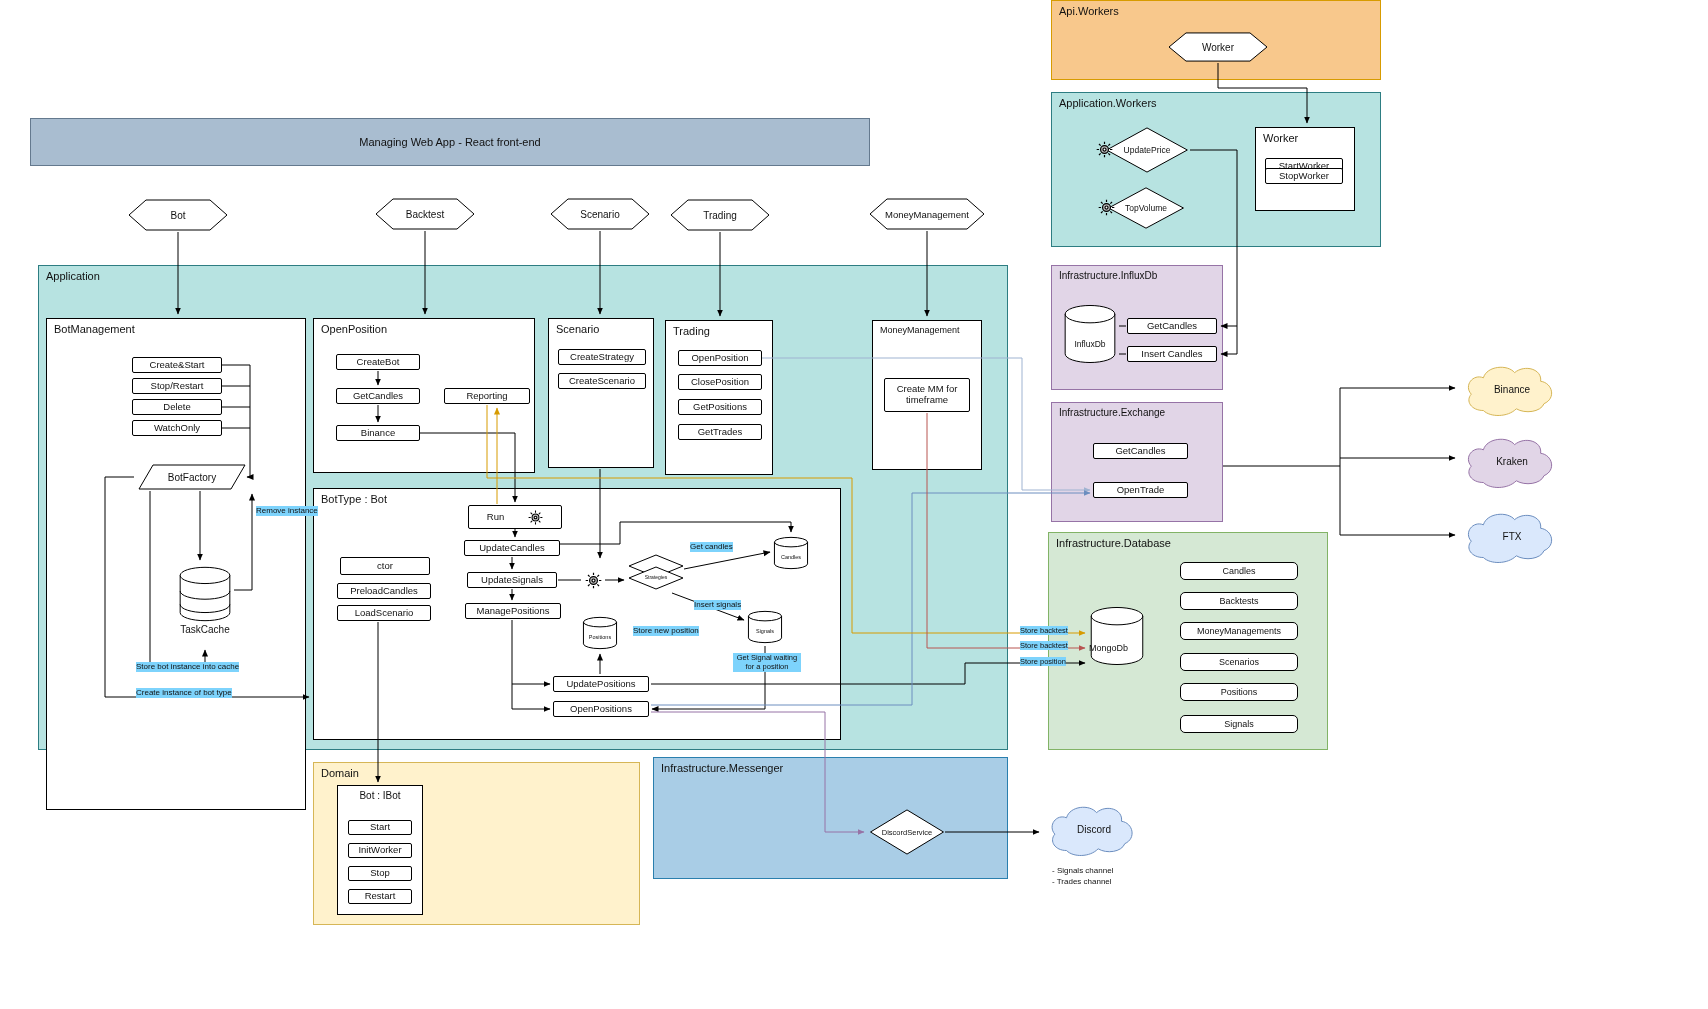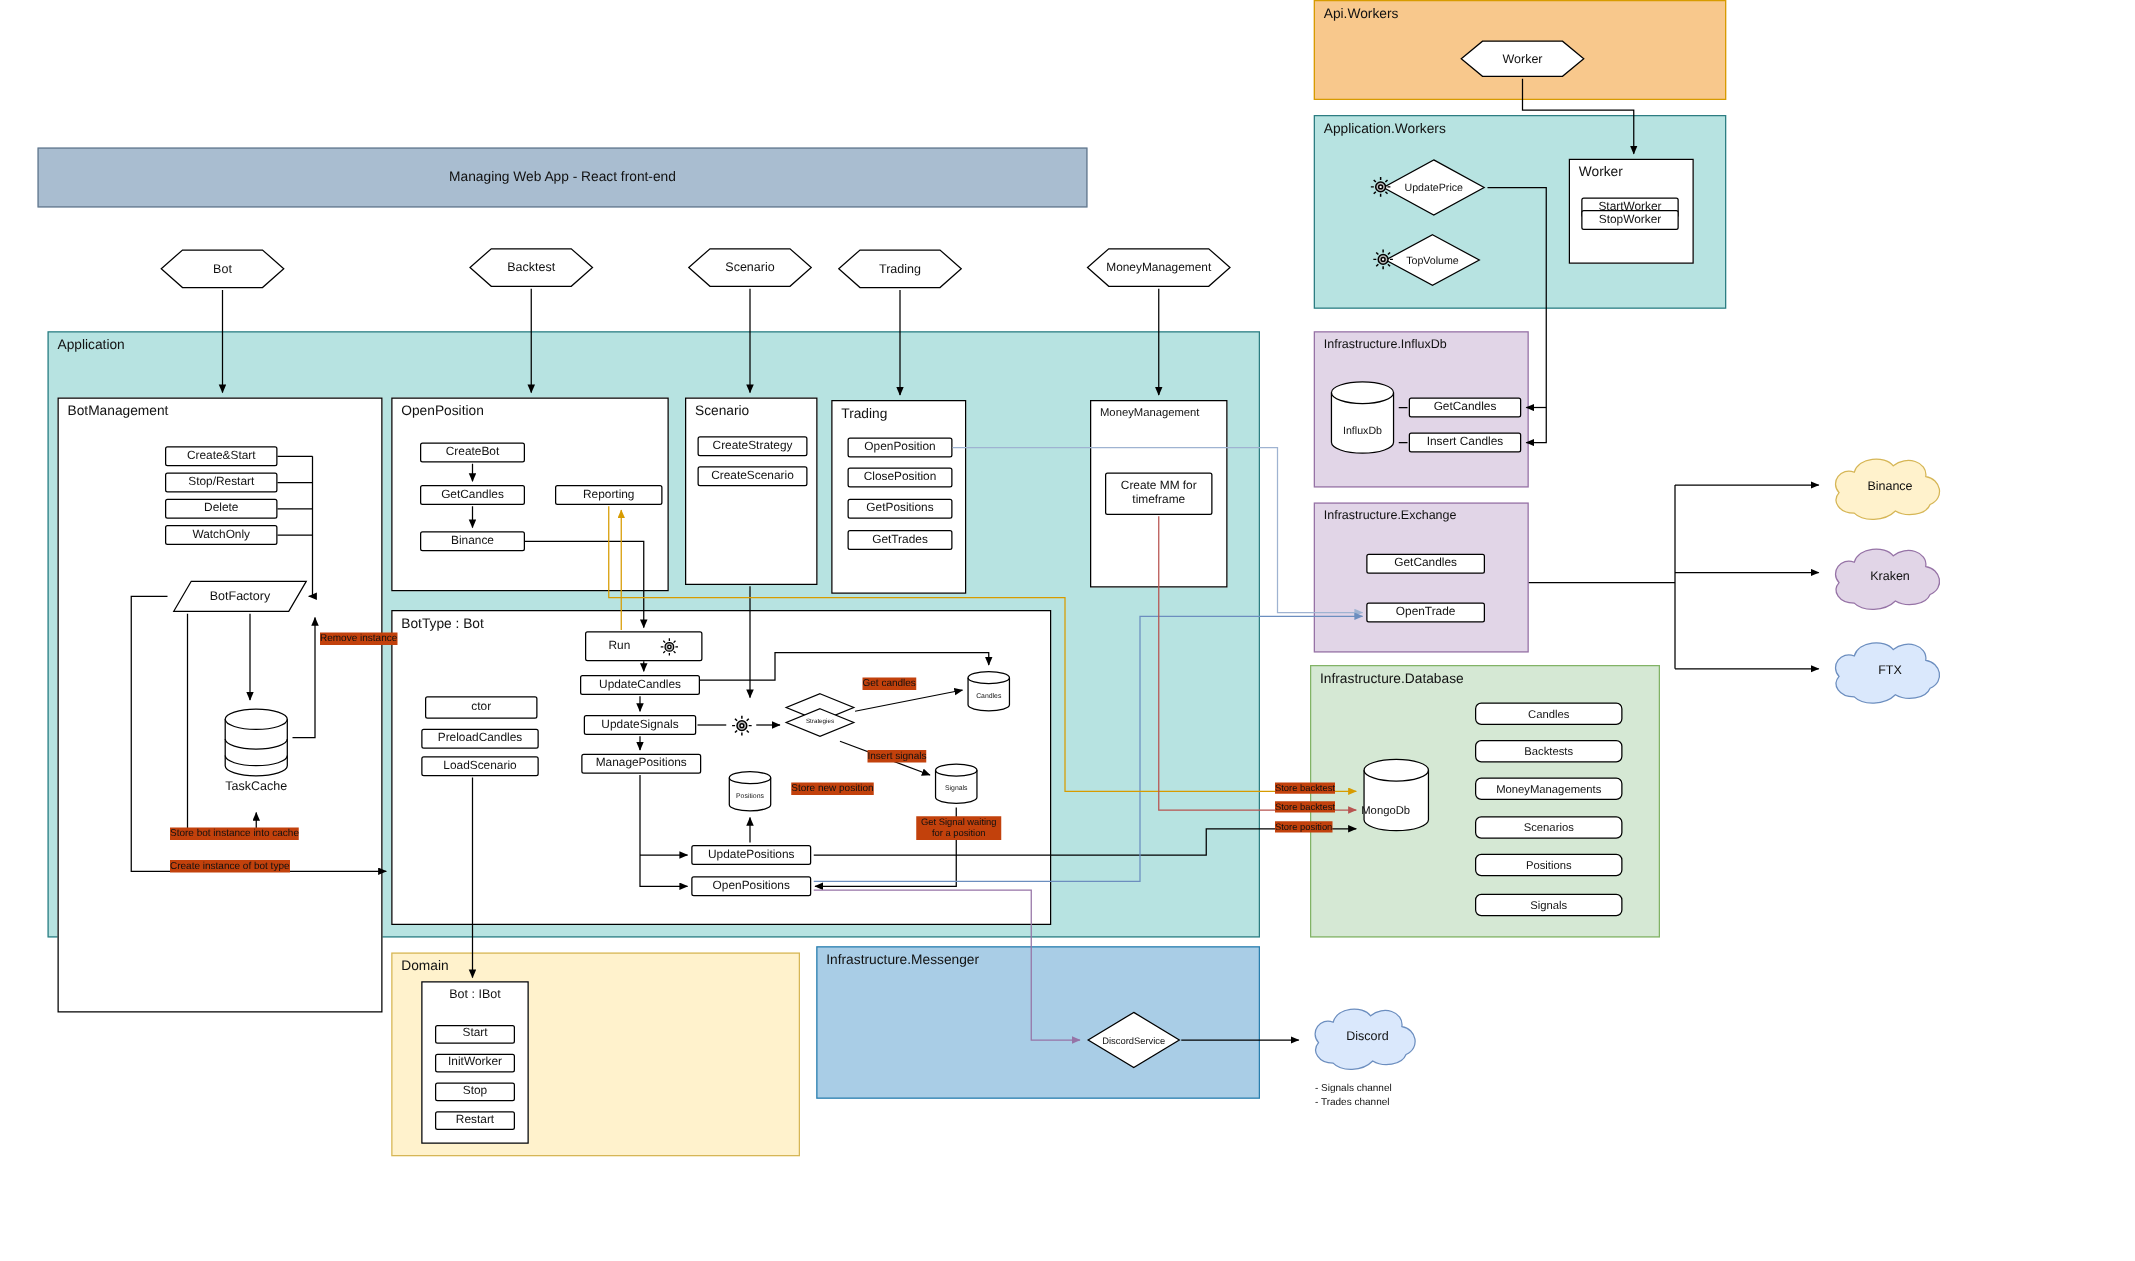--- a/index.html
+++ b/index.html
@@ -13,21 +13,21 @@
   .green{background:#d5e8d4;border-color:#82b366}
   .yellow{background:#fff2cc;border-color:#d6b656}
   .blue{background:#a9cde6;border-color:#2a7fae}
   .slate{background:#a9bdd0;border-color:#64798e}
   .whitebox{position:absolute;box-sizing:border-box;background:#fff;border:1px solid #000}
   .gtitle{position:absolute;top:4px;left:7px;font-size:11px;color:#111;white-space:nowrap}
   .btn{position:absolute;box-sizing:border-box;background:#fff;border:1px solid #000;border-radius:2px;
        display:flex;align-items:center;justify-content:center;font-size:9.5px;text-align:center;line-height:1.15;z-index:4}
   .pill{border-radius:5px;font-size:9px}
   .center{position:absolute;inset:0;display:flex;align-items:center;justify-content:center;text-align:center;z-index:4}
-  .lbl{position:absolute;font-size:8px;color:#111;background:#c2410c;line-height:1.25;z-index:12;white-space:nowrap}
+  .lbl{position:absolute;font-size:8px;color:#111;background:#7dd3fc;line-height:1.25;z-index:12;white-space:nowrap}
   .shape{position:absolute;left:0;top:0;width:100%;height:100%;overflow:visible}
   .cyl-lbl{position:absolute;text-align:center;font-size:5.5px;z-index:5}
   #wires{position:absolute;left:0;top:0;z-index:10;pointer-events:none}
 </style>
 </head>
 <body>
 
 <div id="canvas">
 
   <div class="group orange" style="left:1051px;top:0;width:330px;height:80px">

